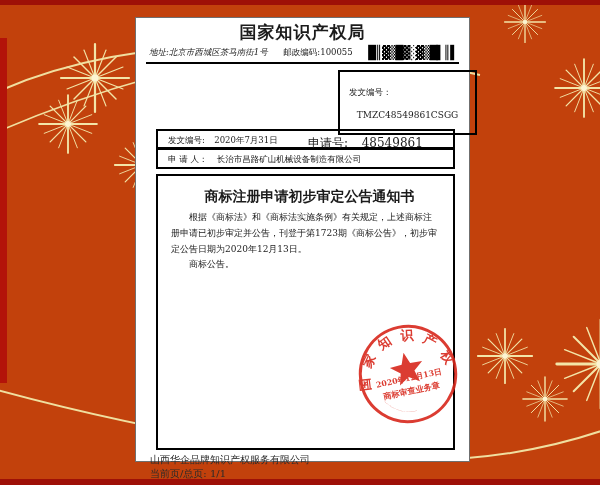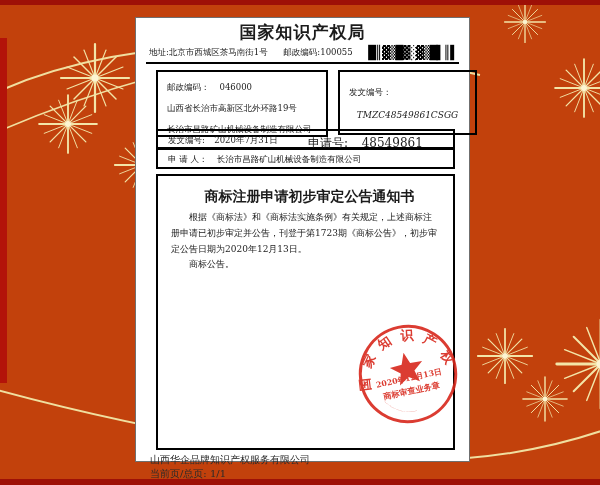--- a/index.html
+++ b/index.html
@@ -10,32 +10,32 @@
   .band.top{top:0;} .band.bottom{bottom:0;height:6px;}
   .left-strip{position:absolute;left:0;top:38px;width:7px;height:345px;background:#b31309;z-index:1;}
 
   
   .page{position:absolute;left:135px;top:17px;width:335px;height:445px;background:#ffffff;
     border:1px solid #6f6f6f;box-sizing:border-box;z-index:2;color:#1b1b1b;}
   .doc-title{position:absolute;top:3px;left:0;width:100%;text-align:center;
     font-size:17px;font-weight:bold;letter-spacing:1px;}
   .addr-row{position:absolute;top:27px;left:13px;right:12px;height:15px;display:flex;
     align-items:center;font-size:8.5px;}
-  .addr-row .addr{flex:0 0 auto;}
+  .addr-row .addr{flex:0 0 auto;font-style:italic;}
   .addr-row .pcode{flex:1 1 auto;text-align:center;}
   .barcode{font-family:"DejaVu Sans Mono",monospace;font-size:13px;letter-spacing:-1px;
     line-height:14px;color:#000;white-space:nowrap;}
   .divider{position:absolute;top:44px;left:10px;right:10px;height:2px;background:#000;}
 
   .box{position:absolute;border:2px solid #000;box-sizing:border-box;font-size:8.5px;}
   .box-recipient{left:20px;top:52px;width:172px;height:67px;}
   .box-recipient .ln{position:absolute;left:9px;white-space:nowrap;}
   .box-docnum{left:202px;top:52px;width:139px;height:65px;}
   .box-docnum .lab{position:absolute;left:9px;top:15px;}
-  .box-docnum .val{position:absolute;left:0;top:38px;width:100%;text-align:center;font-size:9px;font-style:italic;}
+  .box-docnum .val{position:absolute;left:0;top:38px;width:100%;text-align:center;font-size:9px;}
 
   .box-app1{left:20px;top:111px;width:299px;height:20px;}
   .box-app2{left:20px;top:130px;width:299px;height:21px;}
   .app-line{position:absolute;left:10px;top:4px;white-space:nowrap;font-size:8.5px;}
   .app-no{position:absolute;left:150px;top:4px;white-space:nowrap;font-size:12px;}
 
   .box-notice{left:20px;top:156px;width:299px;height:276px;}
   .notice-title{margin:12px 0 4px 8px;text-align:center;font-size:14px;font-weight:bold;}
   .notice-body{padding:0 13px;font-size:9px;line-height:1.75;}
   .notice-body p{margin:0;text-indent:2em;}
@@ -88,27 +88,20 @@
     <div class="doc-title">国家知识产权局</div>
 
     <div class="addr-row">
       <span class="addr">地址:北京市西城区茶马南街1号</span>
       <span class="pcode">邮政编码:100055</span>
       <span class="barcode">█║▓▒█▓░▓▒█▌║▌</span>
     </div>
 
     <div class="divider"></div>
 
-    <div class="box box-recipient">
-      <div class="ln" style="top:10px;">
-        <span>邮政编码：</span><span class="val-gap"></span><span>046000</span>
-      </div>
-      <div class="ln" style="top:31px;">山西省长治市高新区北外环路19号</div>
-      <div class="ln" style="top:52px;">长治市昌路矿山机械设备制造有限公司</div>
-    </div>
 
     <div class="box box-docnum">
       <div class="lab">发文编号：</div>
       <div class="val">TMZC48549861CSGG</div>
     </div>
 
     <div class="box box-app1">
       <div class="app-line">
         <span>发文编号:</span>
         <span class="val-gap" style="width:4px;"></span>

